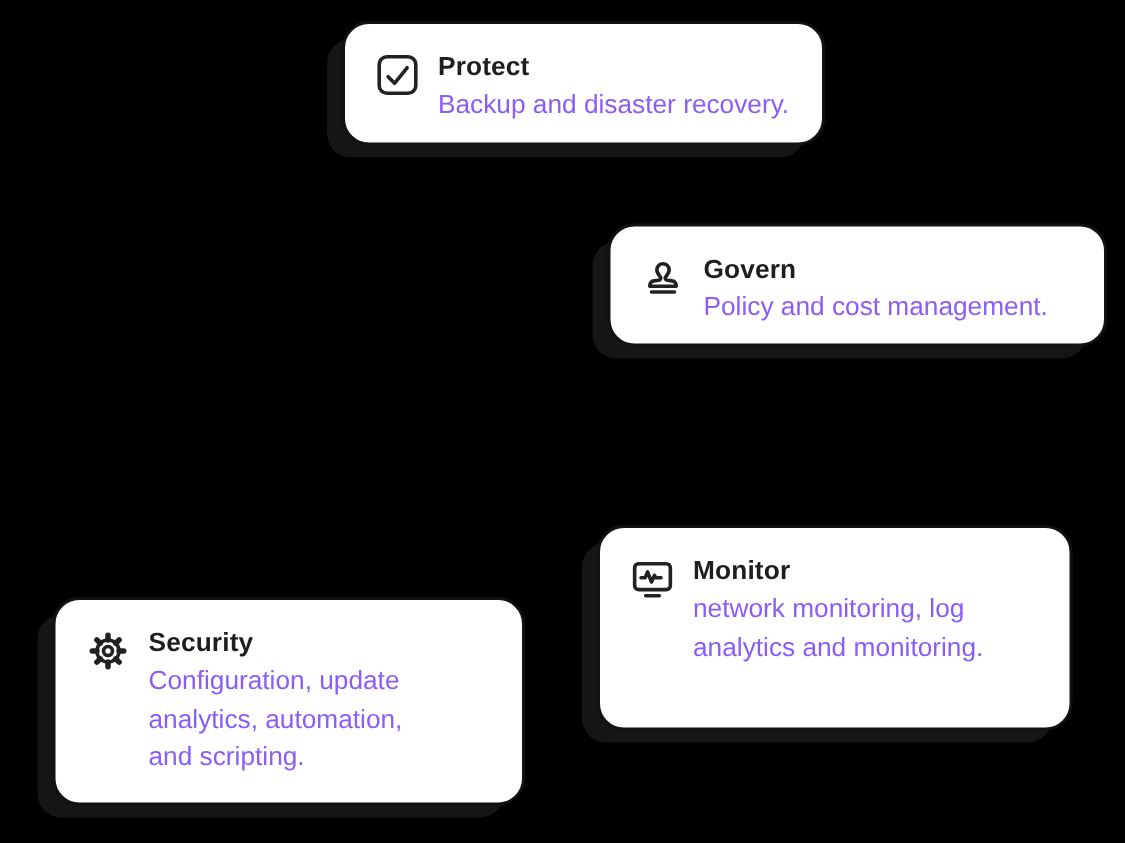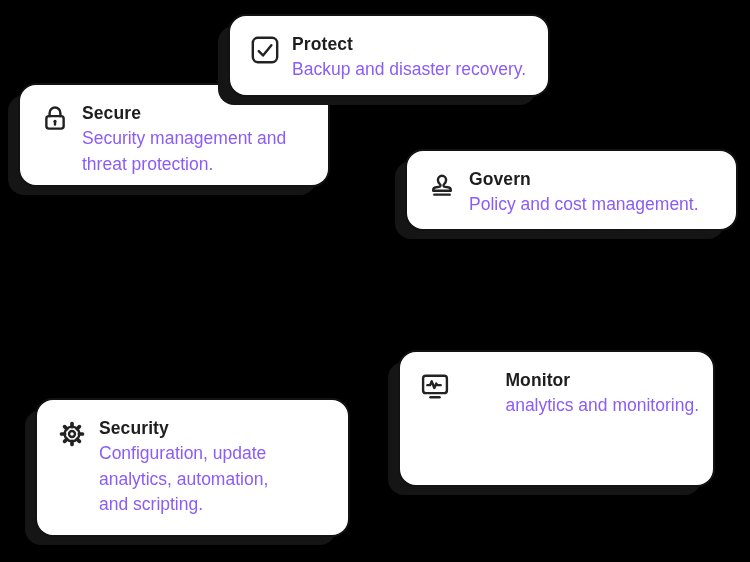--- a/index.html
+++ b/index.html
@@ -23,21 +23,21 @@
     border-radius: 18px;
     box-shadow: -12px 10px 0 -2px #151515;
     display: flex;
     align-items: flex-start;
     gap: 10px;
     padding: 15px 14px 12px 18px;
   }
   .card-protect   { left: 228px; top: 14px;  width: 322px; height: 83px;  z-index: 5; }
   .card-secure    { left: 18px;  top: 83px;  width: 312px; height: 104px; z-index: 4; }
   .card-govern    { left: 405px; top: 125px; width: 333px; height: 82px;  z-index: 2; margin-top: 24px; }
-  .card-monitor   { left: 398px; top: 350px; width: 317px; height: 137px; z-index: 2; justify-content: space-between; }
+  .card-monitor   { left: 398px; top: 350px; width: 317px; height: 137px; z-index: 2; }
   .card-configure { left: 35px;  top: 398px; width: 315px; height: 139px; z-index: 2; }
   .icon {
     flex: 0 0 auto;
     width: 34px;
     height: 34px;
     margin-top: 2px;
     display: inline-block;
   }
   .icon svg { display: block; width: 100%; height: 100%; }
   .card-text { min-width: 0; }
@@ -69,37 +69,20 @@
       </svg>
     </span>
     <div class="card-text">
       <div class="card-title">Protect</div>
       <div class="card-desc">
         <span>Backup and disaster recovery.</span>
       </div>
     </div>
   </div>
 
-  <div class="card card-secure">
-    <span class="icon">
-      <svg viewBox="0 0 24 24" fill="none" stroke="#222222" stroke-width="1.7" stroke-linecap="round" stroke-linejoin="round">
-        <path d="M8.2 10V7.7a3.8 3.8 0 0 1 7.6 0V10"></path>
-        <rect x="5.9" y="10" width="12.2" height="8.8" rx="1.8"></rect>
-        <circle cx="12" cy="13.6" r="1.1" fill="#222222" stroke="none"></circle>
-        <path d="M12 14.4v1.5"></path>
-      </svg>
-    </span>
-    <div class="card-text">
-      <div class="card-title">Secure</div>
-      <div class="card-desc">
-        <span>Security management and</span>
-        <span>threat protection.</span>
-      </div>
-    </div>
-  </div>
 
   <div class="card card-govern">
     <span class="icon">
       <svg viewBox="0 0 24 24" fill="none" stroke="#222222" stroke-width="1.7" stroke-linecap="round" stroke-linejoin="round">
         <path d="M5.8 16.1v-.4c0-1.1.8-2 1.9-2.1l2.3-.3c.9-.1 1.3-1.2.6-1.8-.9-1-1.5-2-1.5-3.1a2.9 2.9 0 0 1 5.8 0c0 1.1-.6 2.1-1.5 3.1-.7.6-.3 1.7.6 1.8l2.3.3c1.1.1 1.9 1 1.9 2.1v.4z"></path>
         <path d="M6.6 18.8h10.8"></path>
       </svg>
     </span>
     <div class="card-text">
       <div class="card-title">Govern</div>
@@ -113,20 +96,21 @@
     <span class="icon">
       <svg viewBox="0 0 24 24" fill="none" stroke="#222222" stroke-width="1.7" stroke-linecap="round" stroke-linejoin="round">
         <rect x="3.6" y="4.8" width="16.8" height="12.2" rx="1.9"></rect>
         <path d="M6.6 11.4h1.9l1.2-2.7 1.8 4.7 1.4-3.1.7 1.1h2.4"></path>
         <path d="M8.8 19.9h6.4"></path>
       </svg>
     </span>
     <div class="card-text">
       <div class="card-title">Monitor</div>
       <div class="card-desc">
+        <span>network monitoring, log</span>
         <span>analytics and monitoring.</span>
       </div>
     </div>
   </div>
 
   <div class="card card-configure">
     <span class="icon">
       <svg viewBox="0 0 24 24" fill="none" stroke="#222222" stroke-width="1.7" stroke-linecap="round" stroke-linejoin="round">
         <circle cx="12" cy="12" r="5.2"></circle>
         <circle cx="12" cy="12" r="2.1"></circle>

